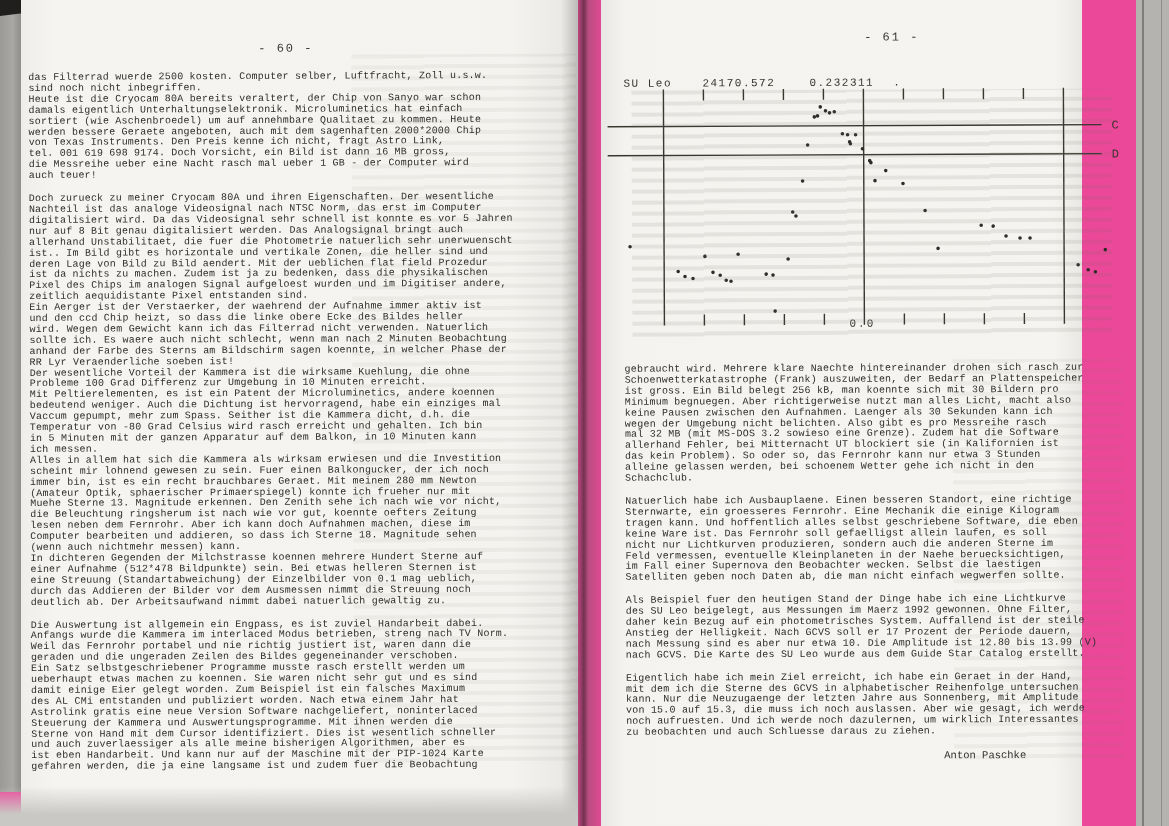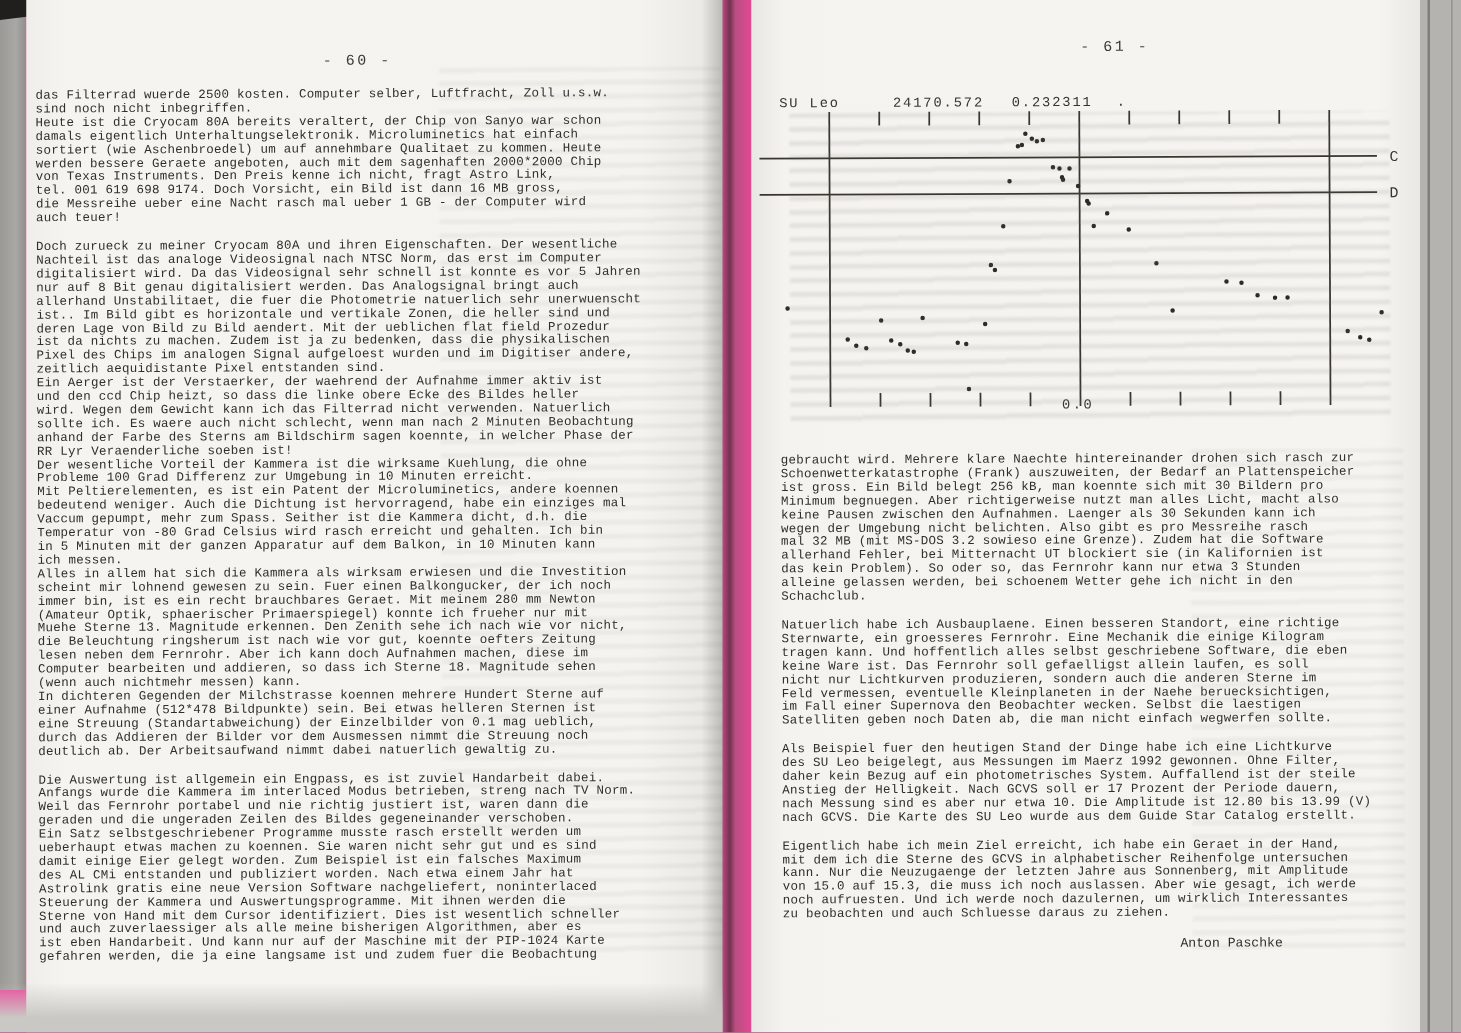--- a/index.html
+++ b/index.html
@@ -13,21 +13,21 @@
   .bed-bottom-left{position:absolute;left:0;top:786px;width:578px;height:40px;
              background:linear-gradient(180deg,rgba(200,199,195,0) 0,#c9c8c4 70%);}
   .bed-right{position:absolute;left:1136px;top:0;width:33px;height:826px;
              background:#b5b3af;}
   .bed-right .edge1{position:absolute;left:6px;top:0;width:2px;height:826px;background:#7f7e7a;}
   .bed-right .edge2{position:absolute;left:25px;top:0;width:1px;height:826px;background:#8d8c88;}
   
   .page{position:absolute;top:0;height:826px;background:#f4f3ef;}
   #page-left{left:21px;width:557px;
              background:linear-gradient(90deg,#efeeea 0,#f5f4f0 6%,#f4f3ef 88%,#e7e6e2 100%);}
-  #page-right{left:601px;width:535px;
+  #page-right{left:601px;width:481px;
              background:linear-gradient(90deg,#e8e7e3 0,#f4f3ef 5%,#f5f4f0 94%,#e9e8e4 100%);}
   .gutter{position:absolute;left:561px;top:0;width:44px;height:826px;
           background:linear-gradient(90deg,rgba(80,78,74,0) 0,rgba(80,78,74,.28) 38%,
                      rgba(38,36,33,.62) 52%,rgba(90,88,84,.35) 62%,rgba(244,243,239,0) 100%);}
   .tilt{transform:rotate(-0.25deg);transform-origin:40% 40%;}
   
   .pageno{position:absolute;font-size:12px;letter-spacing:2px;color:#3a3835;}
   .bodytext{position:absolute;color:#302e2b;}
   .bodytext pre{margin:0 0 12px 0;font-family:inherit;font-size:10px;line-height:10.9px;
                 letter-spacing:.2px;white-space:pre;}
@@ -123,21 +123,21 @@
   </div>
 
   <div class="gutter"></div>
 
   <div class="page" id="page-right">
     <div class="tilt">
       <div class="pageno" style="left:263px;top:31px;">- 61 -</div>
 
       <div id="chart">
         <span class="chart-head" style="left:18px;">SU Leo</span>
-        <span class="chart-head" style="left:109px;text-align:center;">24170.572</span>
+        <span class="chart-head" style="left:97px;text-align:center;">24170.572</span>
         <span class="chart-head" style="left:204px;">0.232311</span>
         <span class="chart-head" style="left:288px;">.</span>
         <svg id="lc-svg" width="524" height="268" viewBox="0 0 524 268">
             <g stroke="#38362f" stroke-width="1.4">
               <line x1="58" y1="12" x2="58" y2="248"></line>
               <line x1="258" y1="12" x2="258" y2="248"></line>
               <line x1="458" y1="12" x2="458" y2="248"></line>
               <line x1="98" y1="12" x2="98" y2="23"></line>
               <line x1="98" y1="237" x2="98" y2="248"></line>
               <line x1="138" y1="12" x2="138" y2="23"></line>

